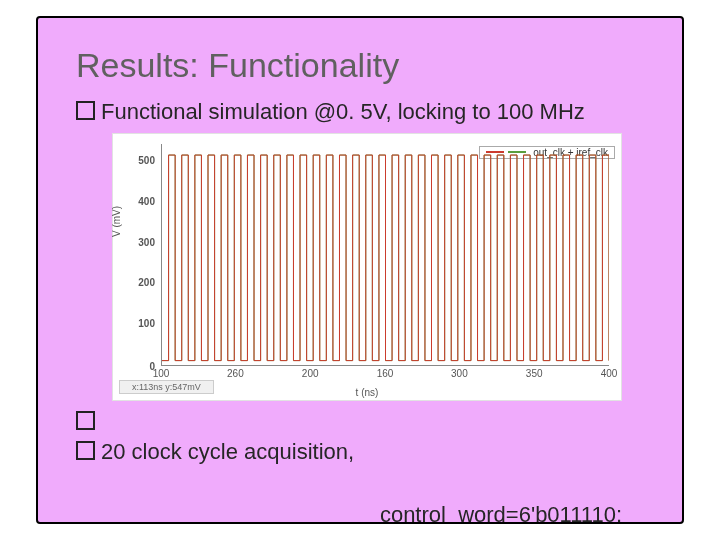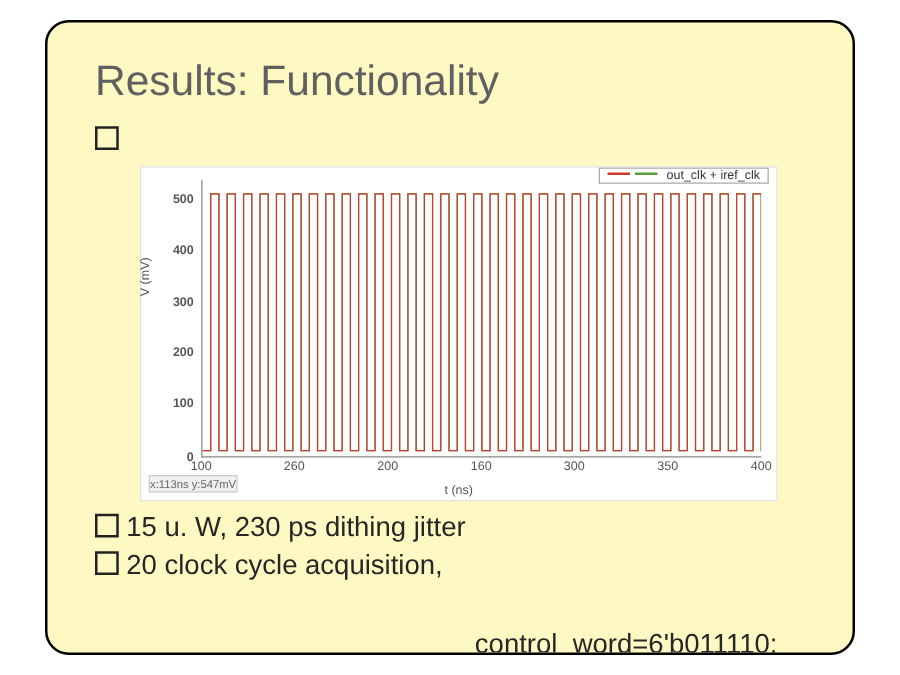--- a/index.html
+++ b/index.html
@@ -1,43 +1,43 @@
 <!DOCTYPE html>
 <html><head>
 <meta charset="utf-8">
 <style>
   html,body{margin:0;padding:0;background:#fff;font-family:Arial,Helvetica,sans-serif;}
   .stage{position:relative;width:720px;height:540px;overflow:hidden;}
-  .card{position:absolute;left:36px;top:16px;width:648px;height:508px;border:2px solid #000;border-radius:19px;background:#fef9c3;box-sizing:border-box;padding:28px 38px 12px 38px;overflow:hidden;}
+  .card{position:absolute;left:36px;top:16px;width:648px;height:508px;border:2px solid #000;border-radius:4px;background:#f0abfc;box-sizing:border-box;padding:28px 38px 12px 38px;overflow:hidden;}
   .title{font-size:34px;color:#606060;margin:0 0 14px 0;font-weight:400;}
   .bullet-row{font-size:22px;color:#262626;margin:4px 0;}
   .sqbox{display:inline-block;width:15px;height:15px;border:2px solid #222;margin-right:6px;vertical-align:-1px;}
   .chartwrap{margin:8px 0 8px 36px;width:510px;height:268px;background:#fff;border:1px solid #e2e2e2;position:relative;box-sizing:border-box;}
   .plot{position:absolute;left:48px;top:10px;right:12px;bottom:34px;border-left:1px solid #888;border-bottom:1px solid #888;overflow:hidden;}
   .axis-y{position:absolute;left:4px;top:6px;bottom:34px;width:40px;font-size:10px;color:#555;}
   .axis-y span{position:absolute;right:2px;transform:translateY(-50%);font-weight:bold;}
   .axis-x{position:absolute;left:48px;right:12px;bottom:18px;height:14px;font-size:10px;color:#555;}
   .axis-x span{position:absolute;transform:translateX(-50%);}
   .xlabel{position:absolute;left:0;right:0;bottom:2px;text-align:center;font-size:10px;color:#555;}
   .ylabel{position:absolute;left:-2px;top:50%;transform:rotate(-90deg) translateX(30px);transform-origin:left top;font-size:10px;color:#555;}
-  .legend{position:absolute;right:6px;top:0;background:#fff;border:1px solid #aaa;padding:0 6px;font-size:10px;color:#333;}
+  .legend{position:absolute;right:6px;top:12px;background:#fff;border:1px solid #aaa;padding:0 6px;font-size:10px;color:#333;}
   .legend .swatch{display:inline-block;width:18px;height:0;border-top:2px solid;position:relative;top:-3px;margin-right:4px;}
-  .corner{position:absolute;left:6px;bottom:6px;font-size:9px;color:#666;background:#f0f0f0;padding:1px 0;border:1px solid #ccc;}
+  .corner{position:absolute;left:6px;bottom:6px;font-size:9px;color:#666;background:#f0f0f0;padding:1px 12px;border:1px solid #ccc;}
   svg.wave{width:100%;height:100%;display:block;}
   .cut{position:absolute;left:60px;right:60px;bottom:-6px;text-align:right;font-size:22px;color:#262626;}
 </style>
 </head>
 <body>
 <div class="stage">
 <div class="card">
 
   <h1 class="title">Results: Functionality</h1>
 
   <div class="bullet-row">
-    <span class="sqbox"></span>
+    <span class="sqbox"></span><span>Functional simulation @0. 5V, locking to 100 MHz</span>
   </div>
 
   <div class="chartwrap">
     <div class="legend">
       <span class="swatch" style="border-color:#cc3b2e"></span>
       <span class="swatch" style="border-color:#5a9e3d;margin-left:-2px"></span>
       <span>out_clk + iref_clk</span>
     </div>
     <div class="ylabel">V (mV)</div>
     <div class="axis-y">
@@ -63,21 +63,21 @@
       <span style="left:50%">160</span>
       <span style="left:66.6%">300</span>
       <span style="left:83.3%">350</span>
       <span style="left:100%">400</span>
     </div>
     <div class="xlabel">t (ns)</div>
     <div class="corner">x:113ns   y:547mV</div>
   </div>
 
   <div class="bullet-row">
-    <span class="sqbox"></span><span>15 u. W, 230 ps dithing jitter</span>
+    <span class="sqbox"></span>
   </div>
   <div class="bullet-row">
     <span class="sqbox"></span><span>20 clock cycle acquisition,</span>
   </div>
   <div class="cut">control_word=6'b011110:</div>
 
 </div>
 </div>
 
 </body></html>

